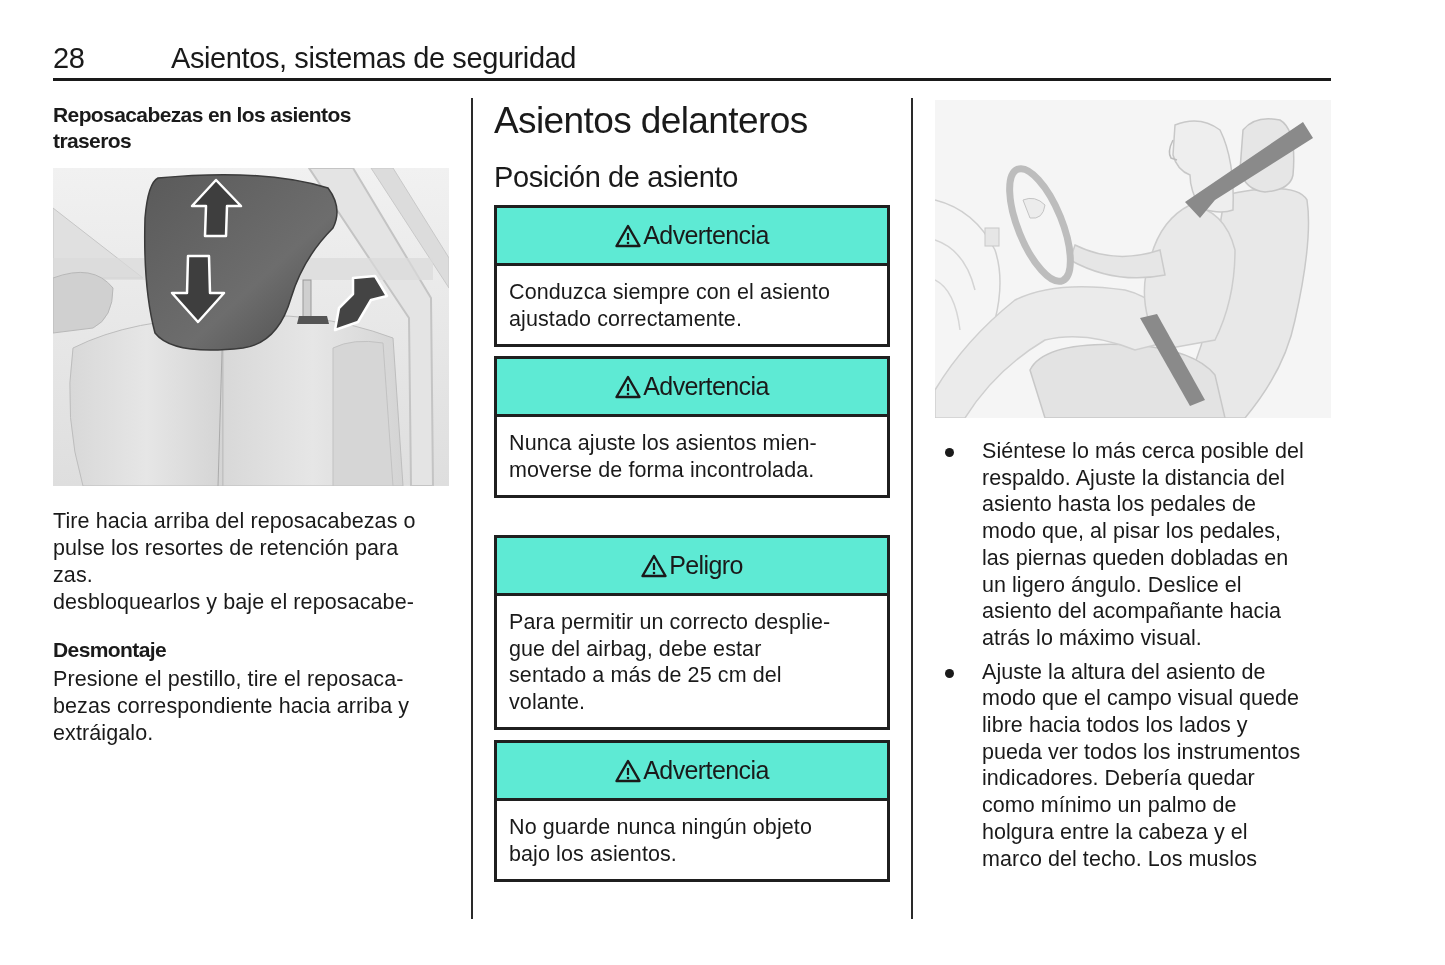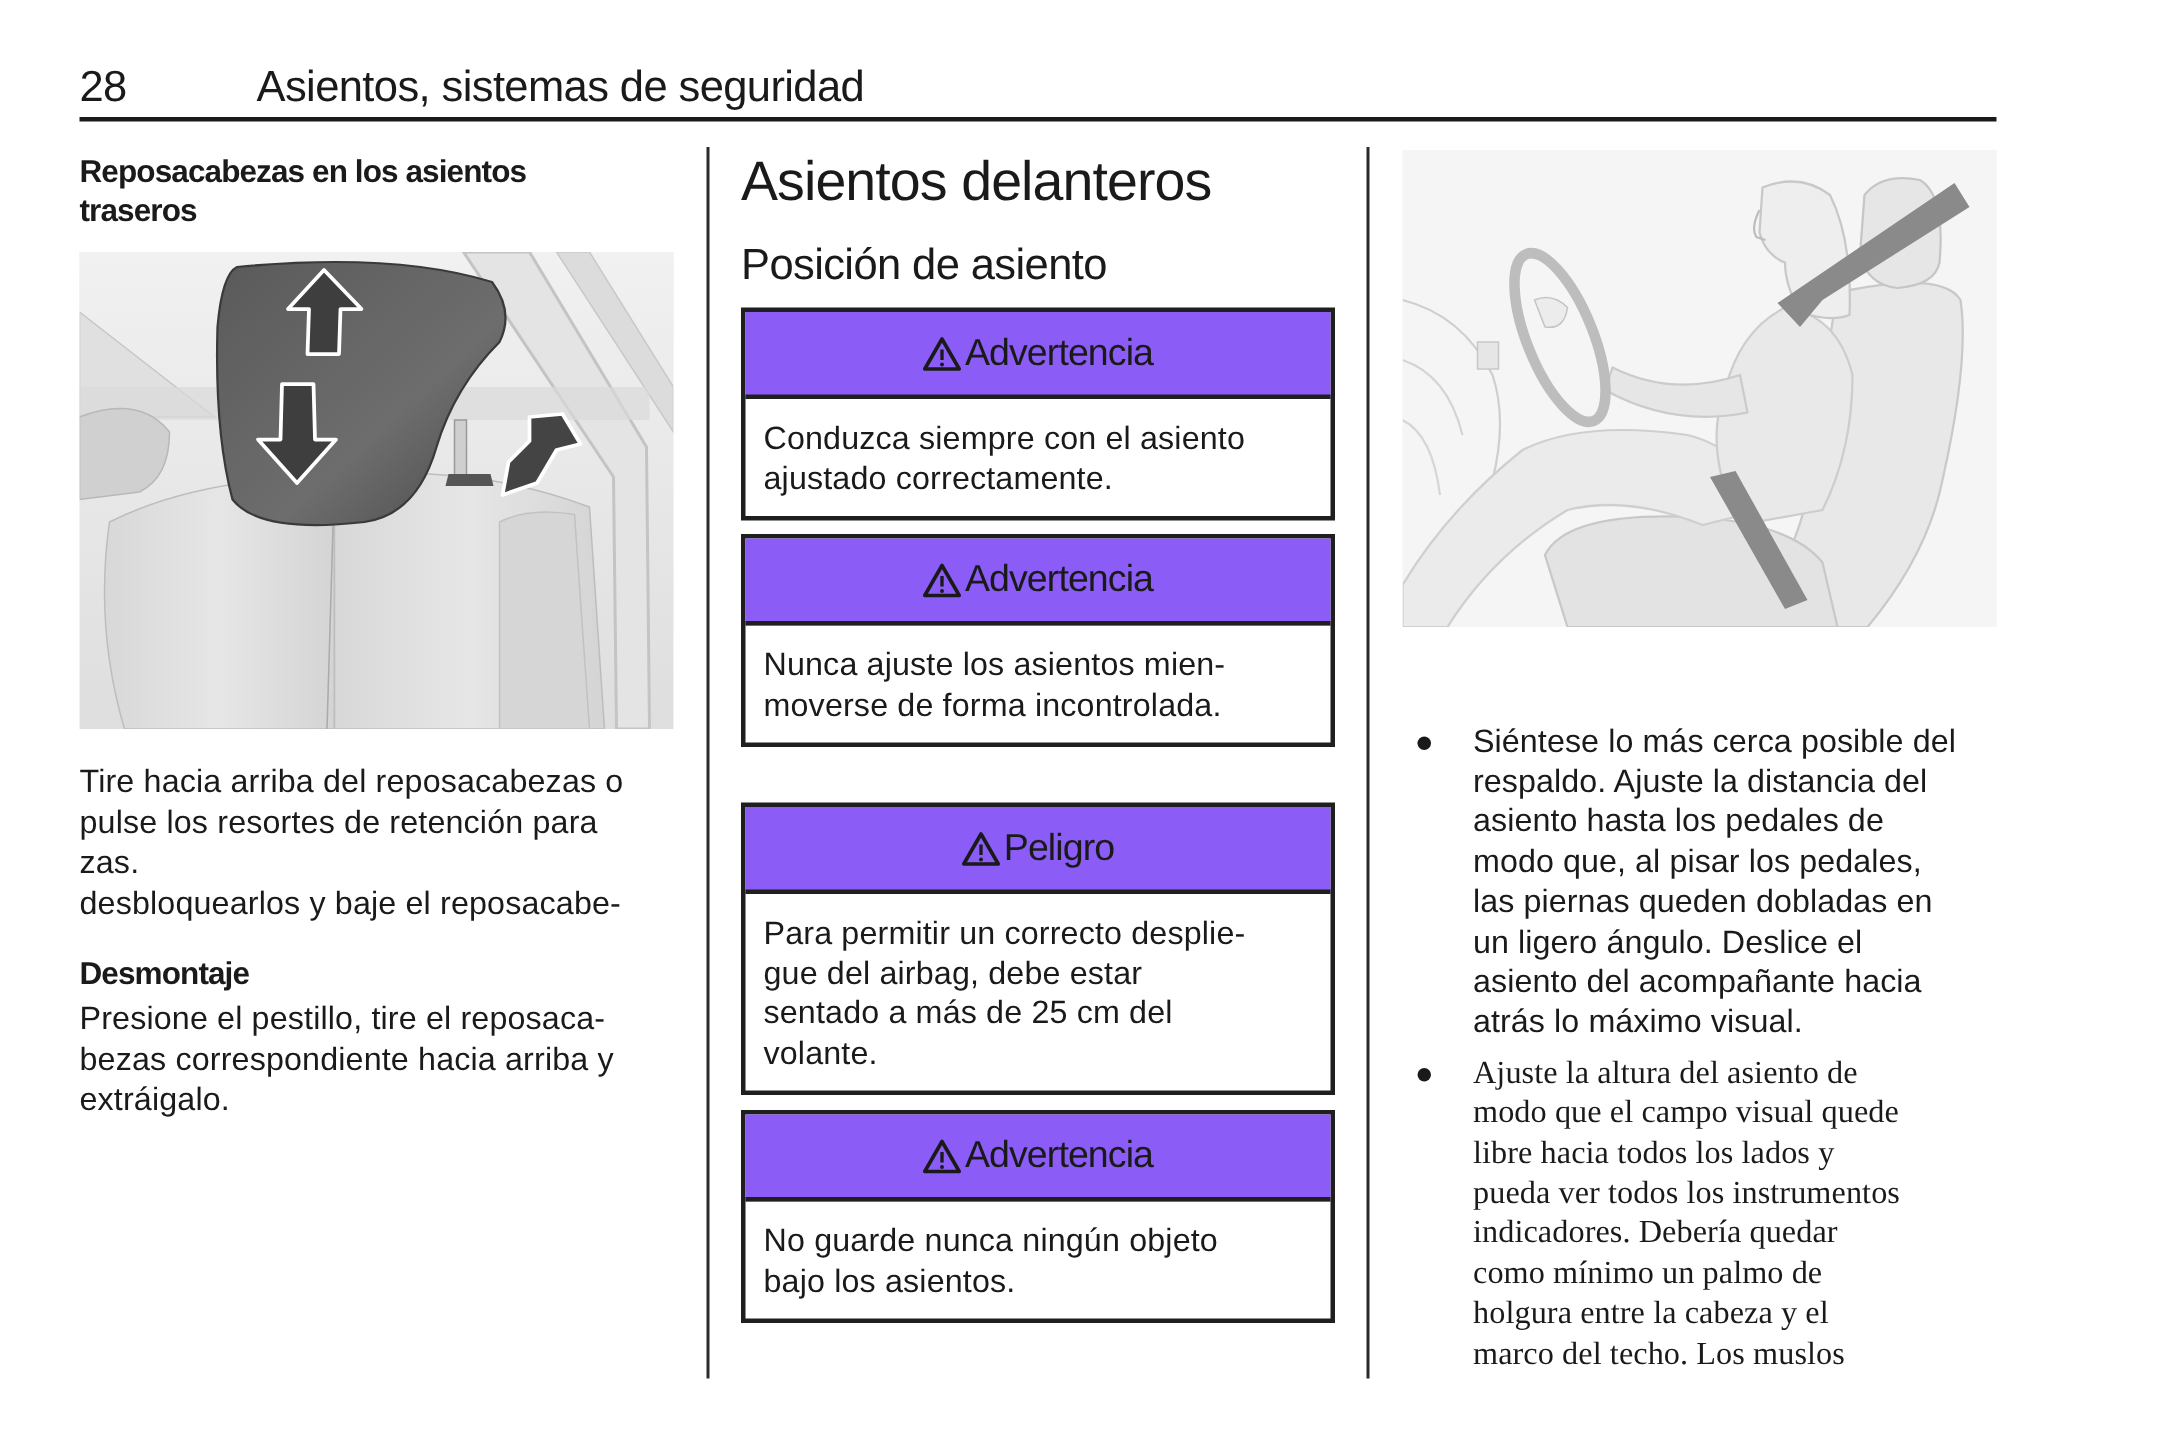--- a/index.html
+++ b/index.html
@@ -19,21 +19,21 @@
 
   .subheading-bold { font-size: 21px; font-weight: 700; line-height: 26px; letter-spacing: -0.6px; margin: 0; }
   .body-text { font-size: 21.5px; line-height: 27px; margin: 0; letter-spacing: 0.1px; }
 
   .figure { position: absolute; overflow: hidden; background: #ececec; }
 
   .h1 { font-size: 37px; font-weight: 400; letter-spacing: -0.6px; margin: 0; line-height: 44px; }
   .h2 { font-size: 29px; font-weight: 400; letter-spacing: -0.4px; margin: 0; line-height: 36px; }
 
   .warn-box { position: absolute; left: 0; width: 390px; border: 3px solid #1f1f1f; background: #fff; }
-  .warn-head { background: #8b5cf6; border-bottom: 3px solid #1f1f1f; height: 55px; display: flex; align-items: center; justify-content: center; }
+  .warn-head { background: #5eead4; border-bottom: 3px solid #1f1f1f; height: 55px; display: flex; align-items: center; justify-content: center; }
   .warn-title { font-size: 25px; font-weight: 400; letter-spacing: -0.6px; display: flex; align-items: center; }
   .warn-title .tri { width: 26px; height: 24px; margin-right: 2px; display: inline-block; }
   .warn-body { padding: 13px 12px 12px 12px; font-size: 21.5px; line-height: 26.5px; letter-spacing: 0.1px; border-radius: 20px; }
 
   .bullet-list { list-style: none; margin: 0; padding: 0; }
   .bullet-item { position: relative; padding-left: 47px; font-size: 21.5px; line-height: 26.7px; letter-spacing: 0.05px; }
   .bullet-dot { position: absolute; left: 10px; top: 10px; width: 9px; height: 9px; border-radius: 50%; background: #1a1a1a; }
 </style>
 </head>
 <body>
@@ -218,33 +218,33 @@
 
       <ellipse cx="105" cy="125" rx="22" ry="60" transform="rotate(-22 105 125)" fill="none" stroke="#bdbdbd" stroke-width="7"></ellipse>
 
       <path d="M88 100 Q100 95 110 105 Q108 120 95 118 Z" fill="#ececec" stroke="#c4c4c4"></path>
 
       <path d="M368 22 L378 38 L280 100 L265 118 L250 102 Z" fill="#8a8a8a"></path>
       <path d="M205 218 L222 214 L270 300 L255 306 Z" fill="#8a8a8a"></path>
     </svg>
   </div>
 
-  <ul class="bullet-list" style="position:absolute; top:340px; width:400px;margin-top:43px;">
+  <ul class="bullet-list" style="position:absolute; top:340px; width:400px;">
     <li class="bullet-item">
       <span class="bullet-dot"></span>
       <div>Siéntese lo más cerca posible del</div>
       <div>respaldo. Ajuste la distancia del</div>
       <div>asiento hasta los pedales de</div>
       <div>modo que, al pisar los pedales,</div>
       <div>las piernas queden dobladas en</div>
       <div>un ligero ángulo. Deslice el</div>
       <div>asiento del acompañante hacia</div>
       <div>atrás lo máximo visual.</div>
     </li>
-    <li class="bullet-item" style="margin-top:7px;font-family:Liberation Serif, serif;">
+    <li class="bullet-item" style="margin-top:7px;">
       <span class="bullet-dot"></span>
       <div>Ajuste la altura del asiento de</div>
       <div>modo que el campo visual quede</div>
       <div>libre hacia todos los lados y</div>
       <div>pueda ver todos los instrumentos</div>
       <div>indicadores. Debería quedar</div>
       <div>como mínimo un palmo de</div>
       <div>holgura entre la cabeza y el</div>
       <div>marco del techo. Los muslos</div>
     </li>

